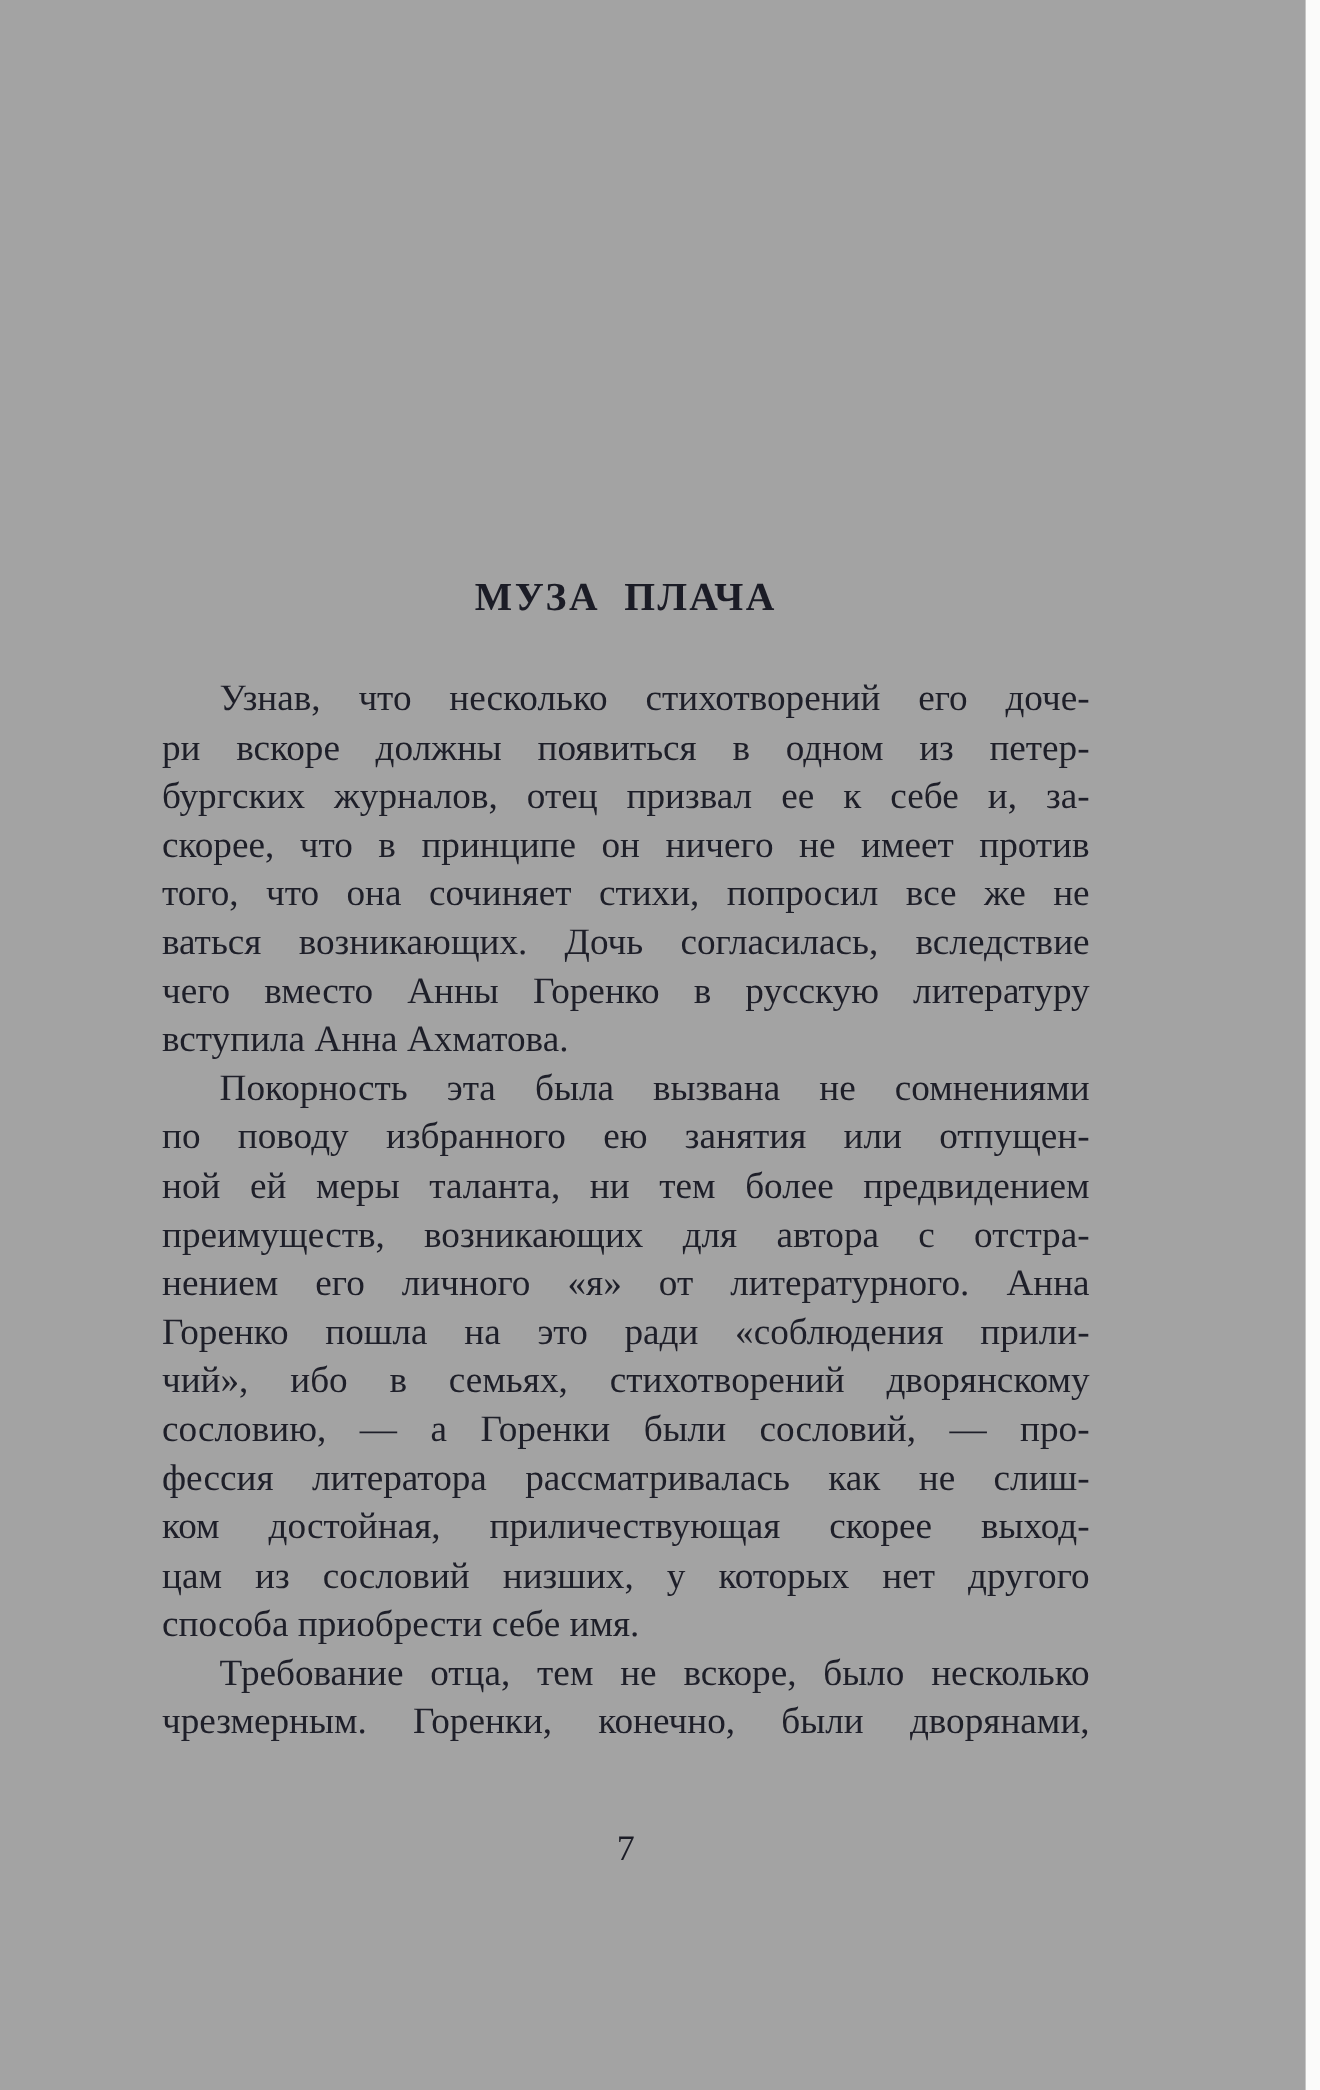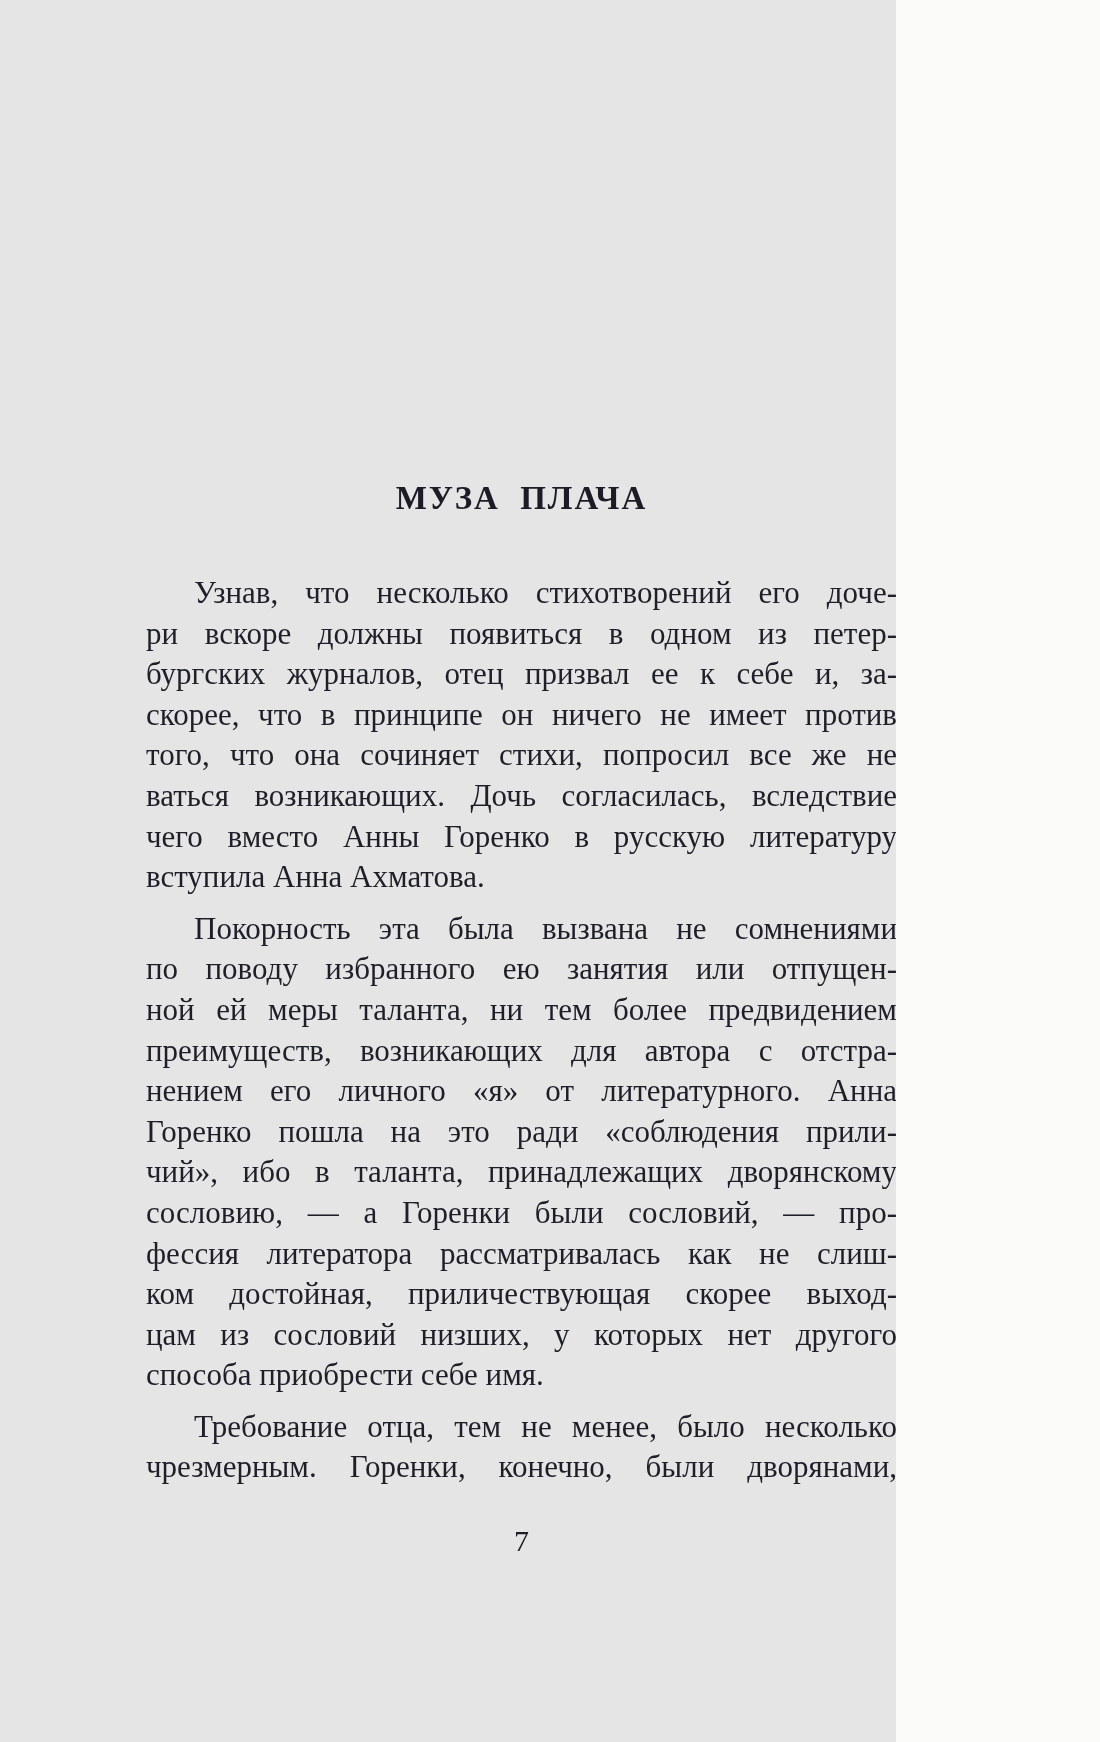--- a/index.html
+++ b/index.html
@@ -7,23 +7,23 @@
     padding: 0;
   }
   body {
     width: 1100px;
     height: 1742px;
     background: #fbfbfa;
     font-family: "Liberation Serif", "DejaVu Serif", serif;
   }
   .page {
     position: relative;
-    width: 896px;
+    width: 1088px;
     height: 1742px;
-    background: #e5e5e5;
+    background: #a3a3a3;
     color: #1e1f29;
     overflow: hidden;
   }
   .chapter-title {
     position: absolute;
     top: 480px;
     left: 135px;
     width: 773px;
     margin: 0;
     text-align: center;
@@ -34,21 +34,21 @@
     color: #1b1c26;
   }
   .text-block {
     position: absolute;
     top: 562px;
     left: 135px;
     width: 773px;
     font-size: 31px;
   }
   .para {
-    margin: 11px;
+    margin: 0;
     padding: 0;
   }
   .line {
     line-height: 40.6px;
     height: 40.6px;
     text-align: justify;
     text-align-last: justify;
     white-space: normal;
   }
   .line.first {
@@ -87,30 +87,30 @@
       <div class="line endpara">вступила Анна Ахматова.</div>
     </div>
 
     <div class="para">
       <div class="line first">Покорность эта была вызвана не сомнениями</div>
       <div class="line">по поводу избранного ею занятия или отпущен-</div>
       <div class="line">ной ей меры таланта, ни тем более предвидением</div>
       <div class="line">преимуществ, возникающих для автора с отстра-</div>
       <div class="line">нением его личного «я» от литературного. Анна</div>
       <div class="line">Горенко пошла на это ради «соблюдения прили-</div>
-      <div class="line">чий», ибо в таланта, принадлежащих дворянскому</div>
+      <div class="line">чий», ибо в семьях, стихотворений дворянскому</div>
       <div class="line">сословию, — а Горенки были сословий, — про-</div>
       <div class="line">фессия литератора рассматривалась как не слиш-</div>
       <div class="line">ком достойная, приличествующая скорее выход-</div>
       <div class="line">цам из сословий низших, у которых нет другого</div>
       <div class="line endpara">способа приобрести себе имя.</div>
     </div>
 
     <div class="para">
-      <div class="line first">Требование отца, тем не менее, было несколько</div>
+      <div class="line first">Требование отца, тем не вскоре, было несколько</div>
       <div class="line">чрезмерным. Горенки, конечно, были дворянами,</div>
     </div>
 
   </div>
 
   <div class="page-number">7</div>
 
 </div>
 
 </body></html>

